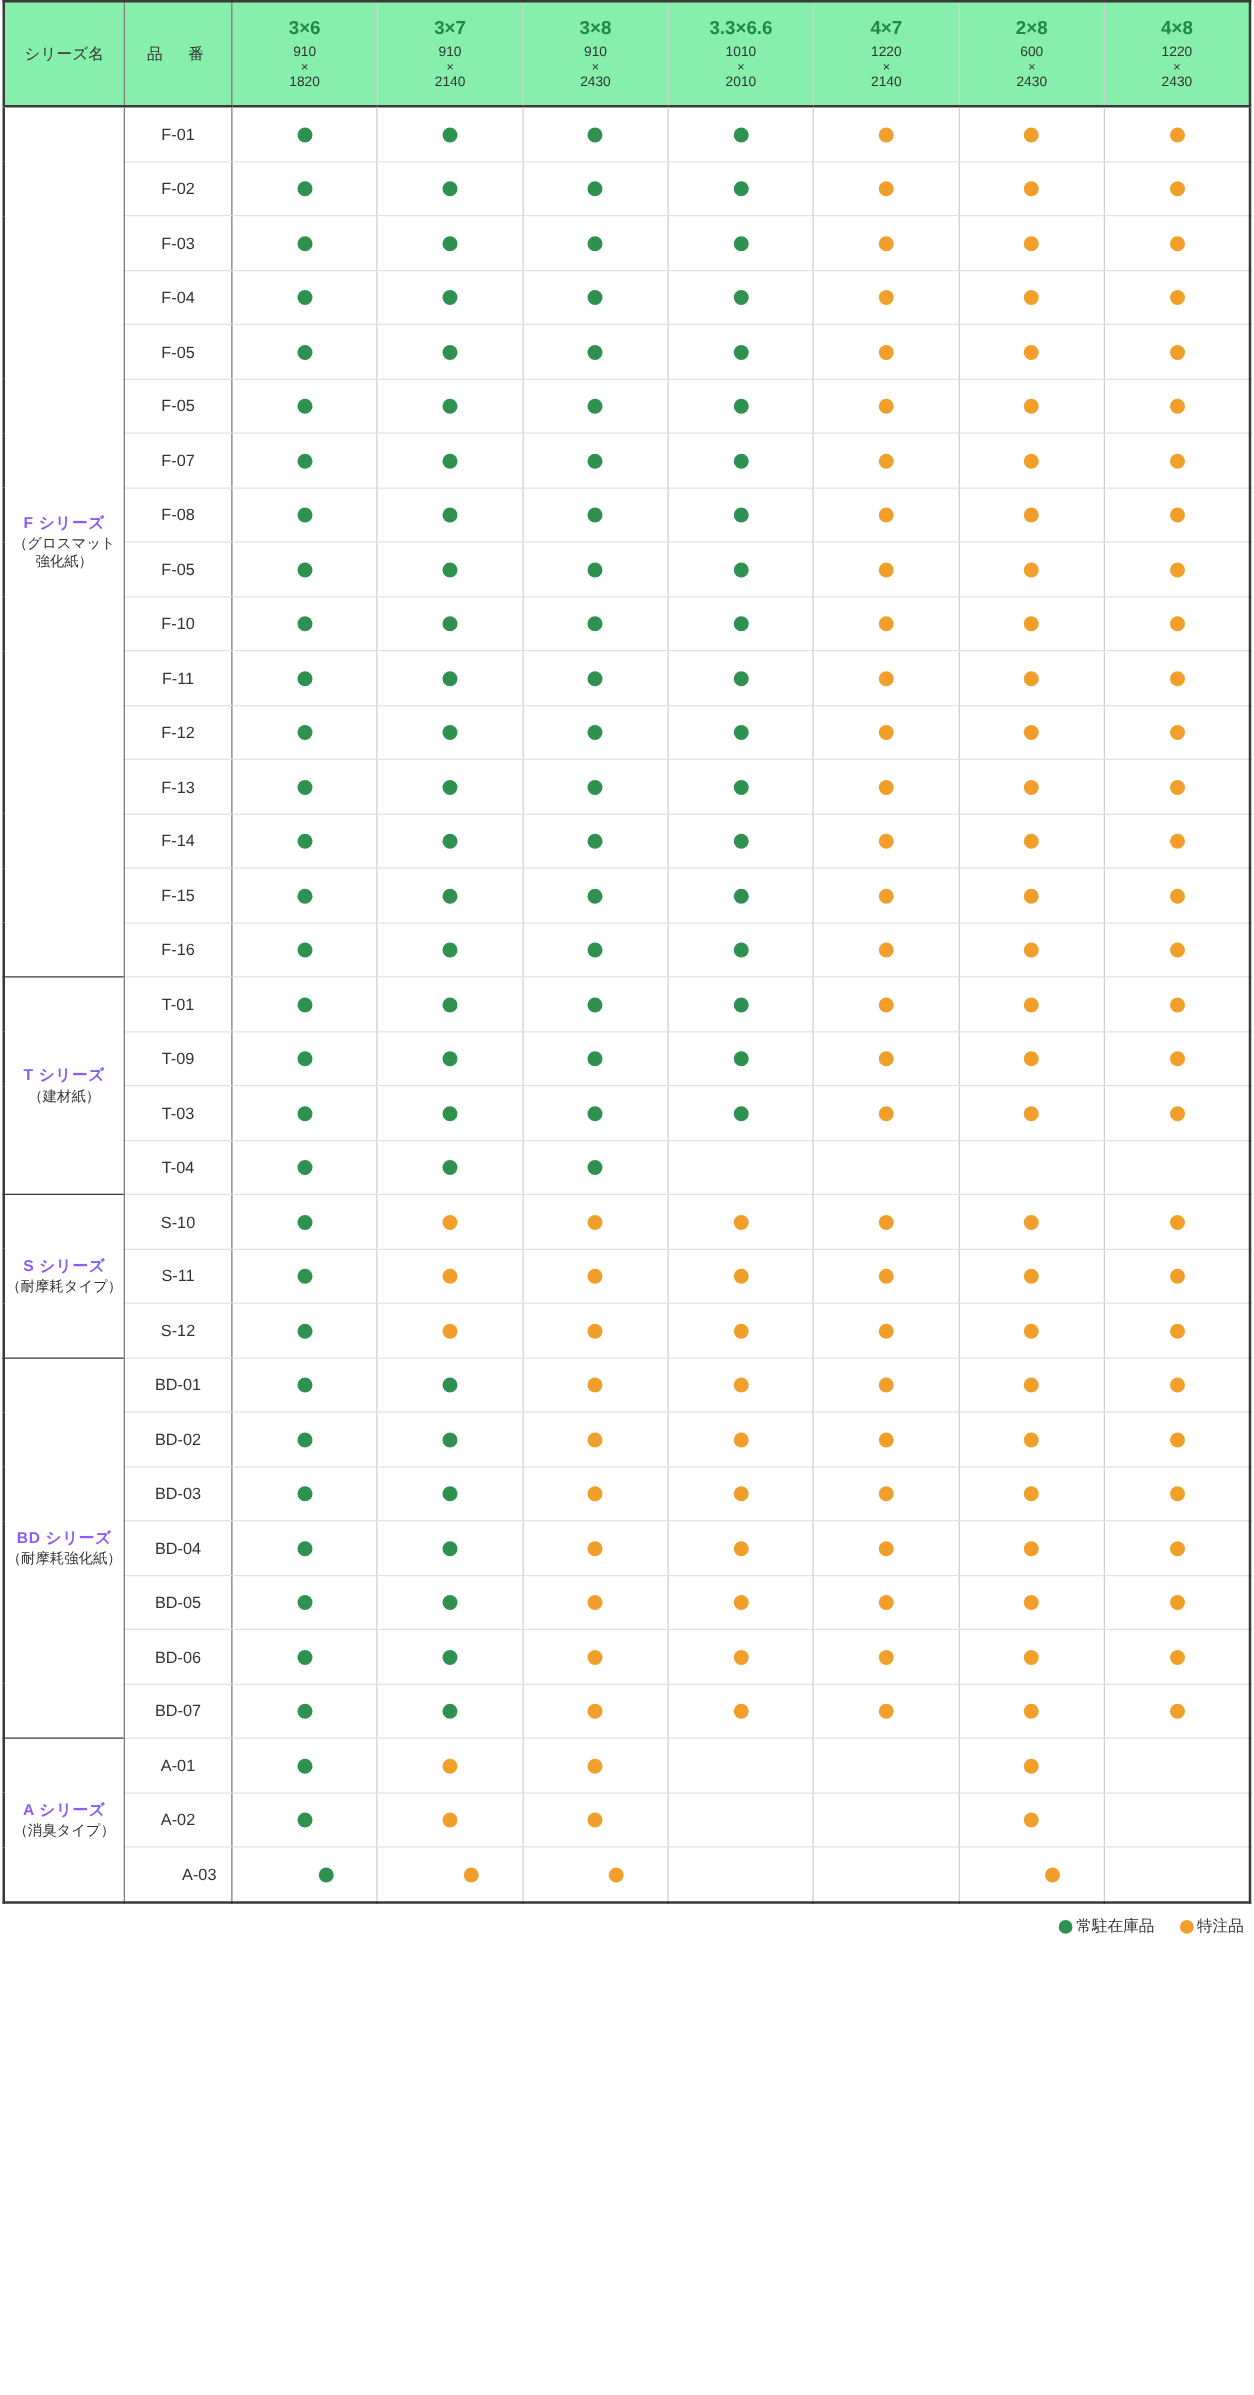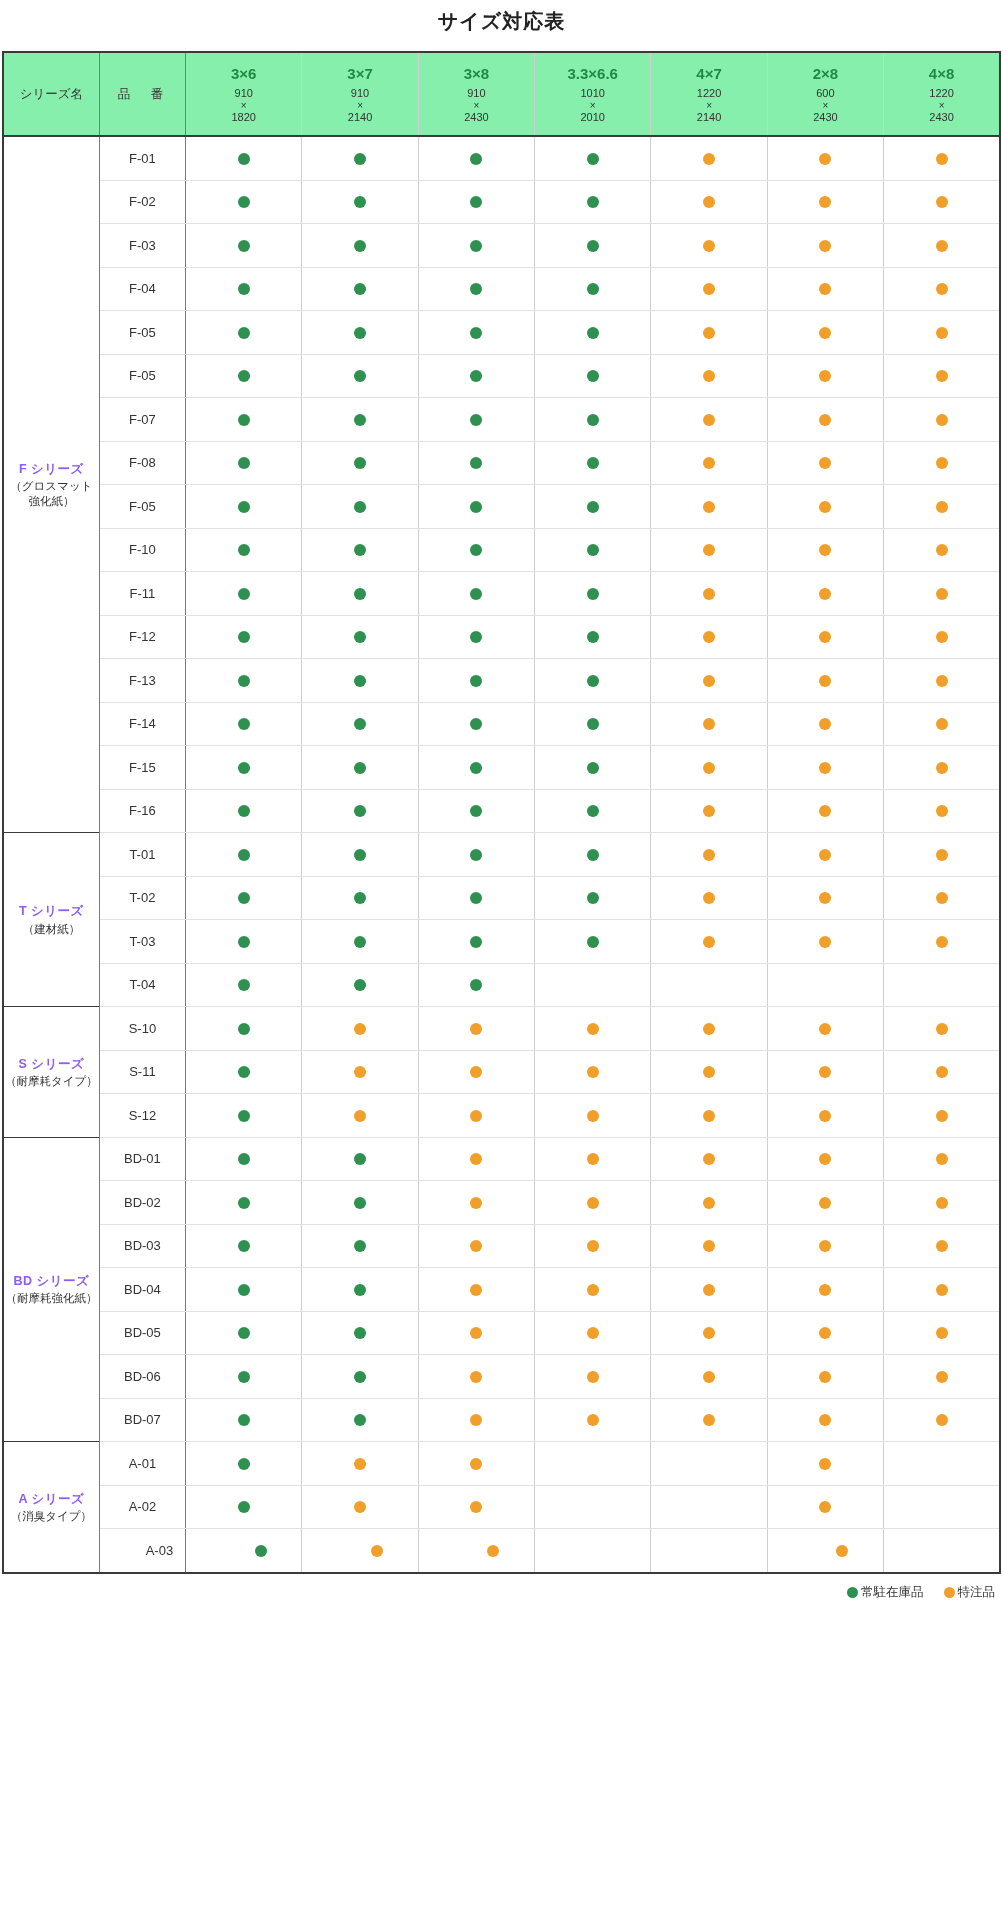--- a/index.html
+++ b/index.html
@@ -169,21 +169,20 @@
     white-space: nowrap;
     font-family: Liberation Serif, serif;
   }
   .legend .dot { width: 11px; height: 11px; }
 </style>
 </head>
 <body>
 
 <div class="page">
 
-  <h1 class="title">サイズ対応表</h1>
 
   <div class="table-wrap">
     <table class="size-table">
       <thead>
         <tr>
           <th class="col-series">シリーズ名</th>
           <th class="col-model">品　番</th>
           <th class="col-size">
             <span class="size-name">3×6</span>
             <span class="size-dims">
@@ -416,21 +415,21 @@
             <td class="model-cell">T-01</td>
             <td class="dot-cell"><span class="dot stock"></span></td>
             <td class="dot-cell"><span class="dot stock"></span></td>
             <td class="dot-cell"><span class="dot stock"></span></td>
             <td class="dot-cell"><span class="dot stock"></span></td>
             <td class="dot-cell"><span class="dot order"></span></td>
             <td class="dot-cell"><span class="dot order"></span></td>
             <td class="dot-cell"><span class="dot order"></span></td>
           </tr>
           <tr>
-            <td class="model-cell">T-02</td>
+            <td class="model-cell">T-09</td>
             <td class="dot-cell"><span class="dot stock"></span></td>
             <td class="dot-cell"><span class="dot stock"></span></td>
             <td class="dot-cell"><span class="dot stock"></span></td>
             <td class="dot-cell"><span class="dot stock"></span></td>
             <td class="dot-cell"><span class="dot order"></span></td>
             <td class="dot-cell"><span class="dot order"></span></td>
             <td class="dot-cell"><span class="dot order"></span></td>
           </tr>
           <tr>
             <td class="model-cell">T-03</td>

